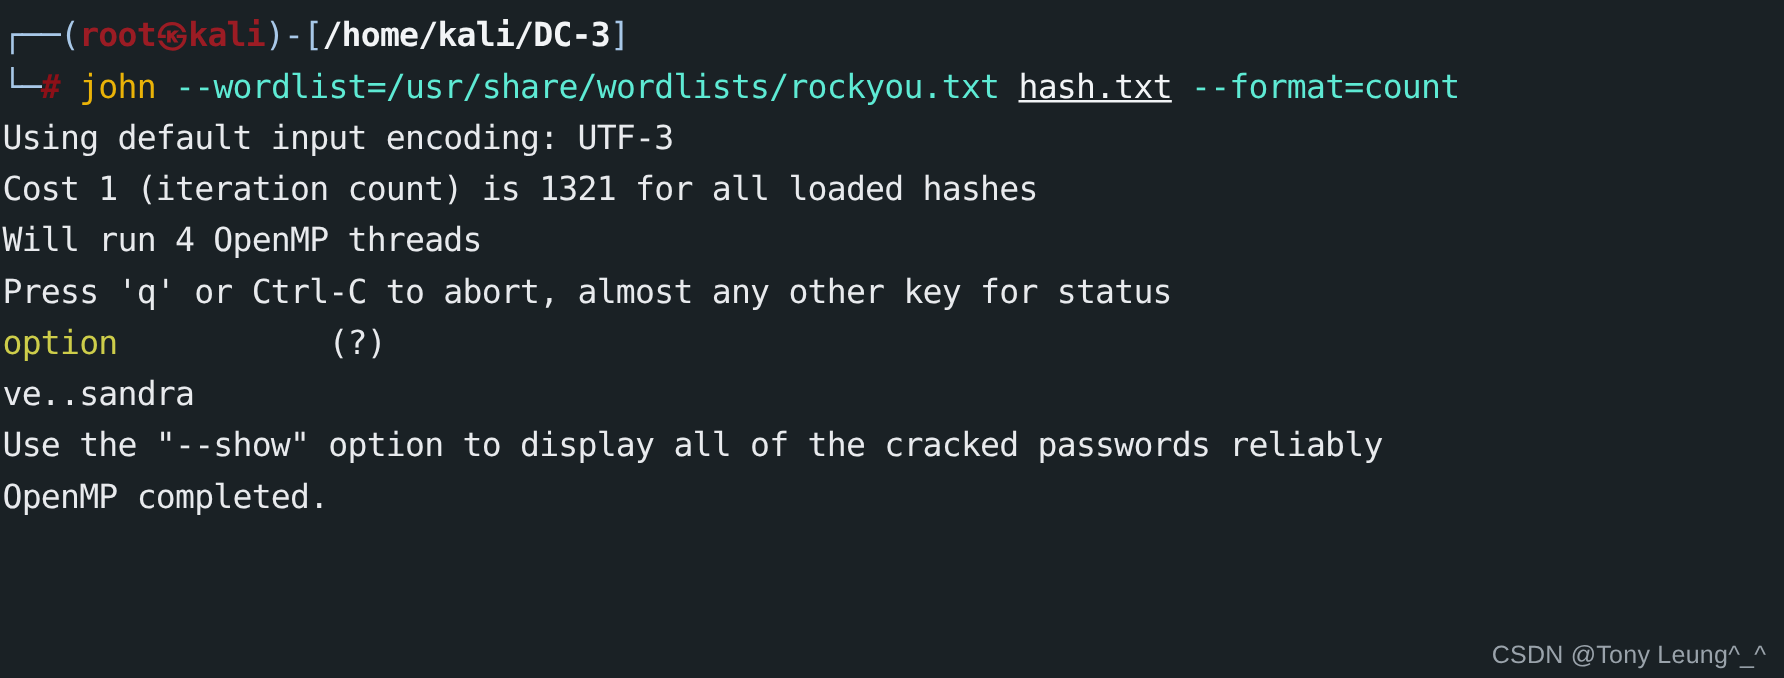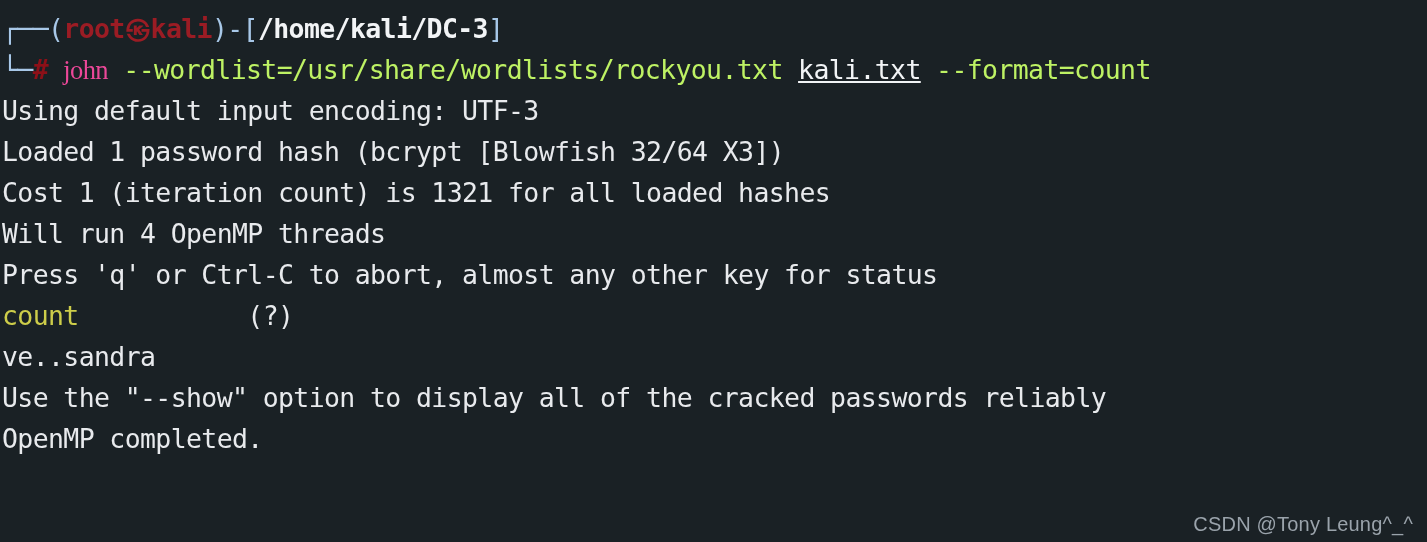--- a/index.html
+++ b/index.html
@@ -33,22 +33,22 @@
     color: #e8eaed;
     letter-spacing: -0.62px;
     padding-left: 2px;
   }
 
   
   .c-frame   { color: #a8c8e8; }           
   .c-user    { color: #9b1c24; font-weight: bold; }  
   .c-path    { color: #f2f4f6; font-weight: bold; }  
   .c-hash    { color: #8c1018; font-weight: bold; }  
-  .c-cmd     { color: #ec4899; font-family: Liberation Serif, serif; }           
-  .c-flag    { color: #bef264; margin-top: 20px; }           
+  .c-cmd     { color: #eab308; }           
+  .c-flag    { color: #5eead4; margin-top: 20px; }           
   .c-file    { color: #f2f4f6; text-decoration: underline; }  
   .c-plain   { color: #e8eaed; }
   .c-pass    { color: #cdcd4a; }           
   .c-kali    { color: #9b1c24; font-weight: bold; }
 
   .watermark {
     position: absolute;
     right: 14px;
     bottom: 6px;
     font-family: "Liberation Sans", sans-serif;
@@ -58,29 +58,28 @@
     white-space: pre;
   }
 </style>
 </head>
 <body>
 
 <div id="terminal">
 
   <div class="line"><span class="c-frame">┌──(</span><span class="c-user">root</span><span class="c-kali">㉿</span><span class="c-user">kali</span><span class="c-frame">)-[</span><span class="c-path">/home/kali/DC-3</span><span class="c-frame">]</span></div>
 
-  <div class="line"><span class="c-frame">└─</span><span class="c-hash">#</span><span class="c-plain"> </span><span class="c-cmd">john</span><span class="c-plain"> </span><span class="c-flag">--wordlist=/usr/share/wordlists/rockyou.txt</span><span class="c-plain"> </span><span class="c-file">kali.txt</span><span class="c-plain"> </span><span class="c-flag">--format=count</span></div>
+  <div class="line"><span class="c-frame">└─</span><span class="c-hash">#</span><span class="c-plain"> </span><span class="c-cmd">john</span><span class="c-plain"> </span><span class="c-flag">--wordlist=/usr/share/wordlists/rockyou.txt</span><span class="c-plain"> </span><span class="c-file">hash.txt</span><span class="c-plain"> </span><span class="c-flag">--format=count</span></div>
 
   <div class="line">Using default input encoding: UTF-3</div>
-  <div class="line">Loaded 1 password hash (bcrypt [Blowfish 32/64 X3])</div>
   <div class="line">Cost 1 (iteration count) is 1321 for all loaded hashes</div>
   <div class="line">Will run 4 OpenMP threads</div>
   <div class="line">Press 'q' or Ctrl-C to abort, almost any other key for status</div>
 
-  <div class="line"><span class="c-pass">count</span><span class="c-plain">           </span><span class="c-plain">(?)</span></div>
+  <div class="line"><span class="c-pass">option</span><span class="c-plain">           </span><span class="c-plain">(?)</span></div>
 
   <div class="line">ve..sandra</div>
 
   <div class="line">Use the "--show" option to display all of the cracked passwords reliably</div>
   <div class="line">OpenMP completed.</div>
 
   <div class="watermark">CSDN @Tony Leung^_^</div>
 </div>
 
 </body></html>

